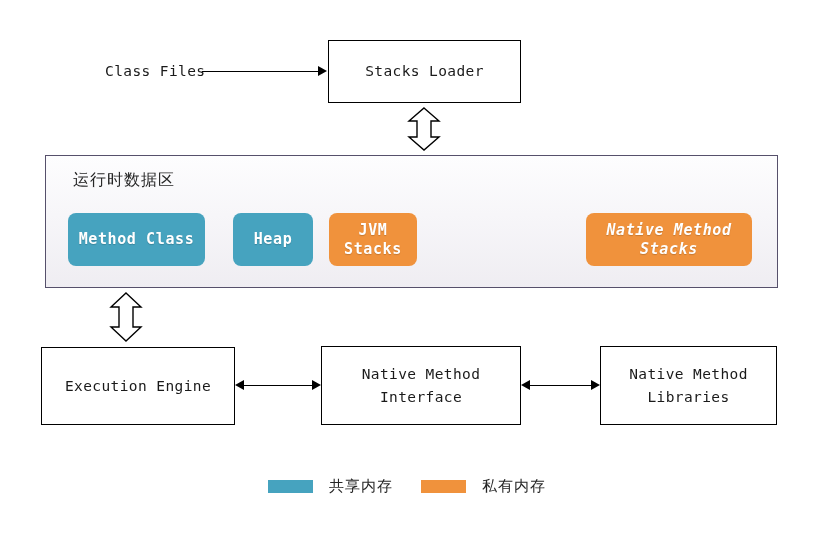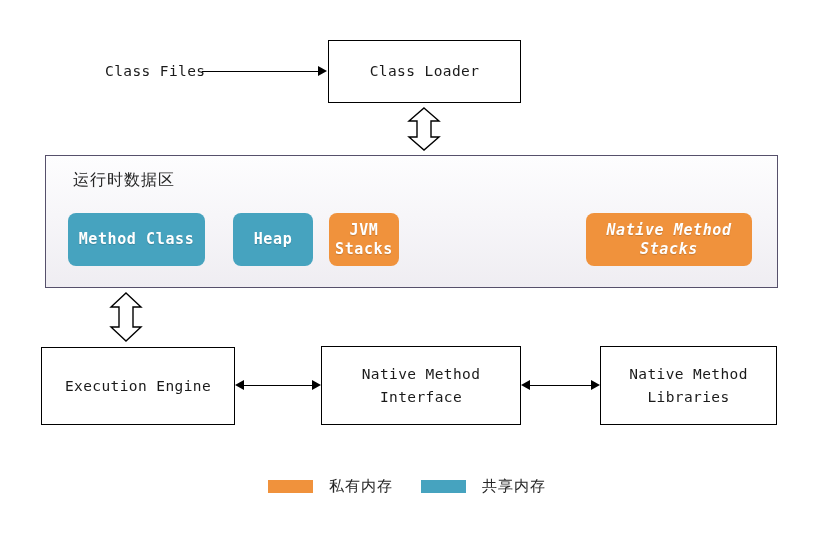--- a/index.html
+++ b/index.html
@@ -88,21 +88,21 @@
     line-height: 1.25;
     letter-spacing: 0.6px;
     white-space: pre-line;
     text-shadow: 0 1px 1px rgba(0,0,0,0.18);
   }
   .chip.shared  { background: #46a3bf; }
   .chip.private { background: #f0923c; font-style: italic; }
 
   #chip-method-area { left: 68px;  top: 213px; width: 137px; height: 53px; }
   #chip-heap        { left: 233px; top: 213px; width: 80px;  height: 53px; }
-  #chip-jvm-stacks  { left: 329px; top: 213px; width: 70px;  height: 53px; font-style: normal; }
+  #chip-jvm-stacks  { left: 329px; top: 213px; width: 88px;  height: 53px; font-style: normal; }
   #chip-pc-reg      { left: 444px; top: 213px; width: 116px; height: 53px; }
   #chip-nms         { left: 586px; top: 213px; width: 166px; height: 53px; }
 
   
   .h-line {
     position: absolute;
     height: 0;
     border-top: 1.6px solid #000000;
   }
   .arrowhead {
@@ -173,21 +173,21 @@
 </head>
 <body>
 
 <div id="stage">
 
   <div class="plain-label" id="class-files-label">Class Files</div>
 
   <div class="h-line" id="cf-line"></div>
   <div class="arrowhead right" id="cf-head"></div>
 
-  <div class="box" id="class-loader-box">Class Loader</div>
+  <div class="box" id="class-loader-box">Stacks Loader</div>
 
   <div class="block-arrow" id="arrow-loader-runtime">
     <svg width="34" height="44" viewBox="0 0 34 44">
       <polygon points="17,1 32,14 24,14 24,30 32,30 17,43 2,30 10,30 10,14 2,14" fill="#ffffff" stroke="#000000" stroke-width="1.4" stroke-linejoin="miter"></polygon>
     </svg>
   </div>
 
   <div id="runtime-panel"></div>
   <div id="runtime-title">运行时数据区</div>
 
@@ -219,22 +219,22 @@
 
   <div class="h-line" id="nmi-nml-line"></div>
   <div class="arrowhead left" id="nmi-nml-head-l"></div>
   <div class="arrowhead right" id="nmi-nml-head-r"></div>
 
   <div class="box" id="nml-box">Native Method
 Libraries</div>
 
   <div id="legend">
     <div class="legend-item">
+      <div class="legend-swatch shared"></div>
+      <div class="legend-text">共享内存</div>
+    </div>
+    <div class="legend-item">
       <div class="legend-swatch private"></div>
       <div class="legend-text">私有内存</div>
     </div>
-    <div class="legend-item">
-      <div class="legend-swatch shared"></div>
-      <div class="legend-text">共享内存</div>
-    </div>
   </div>
 
 </div>
 
 </body></html>

